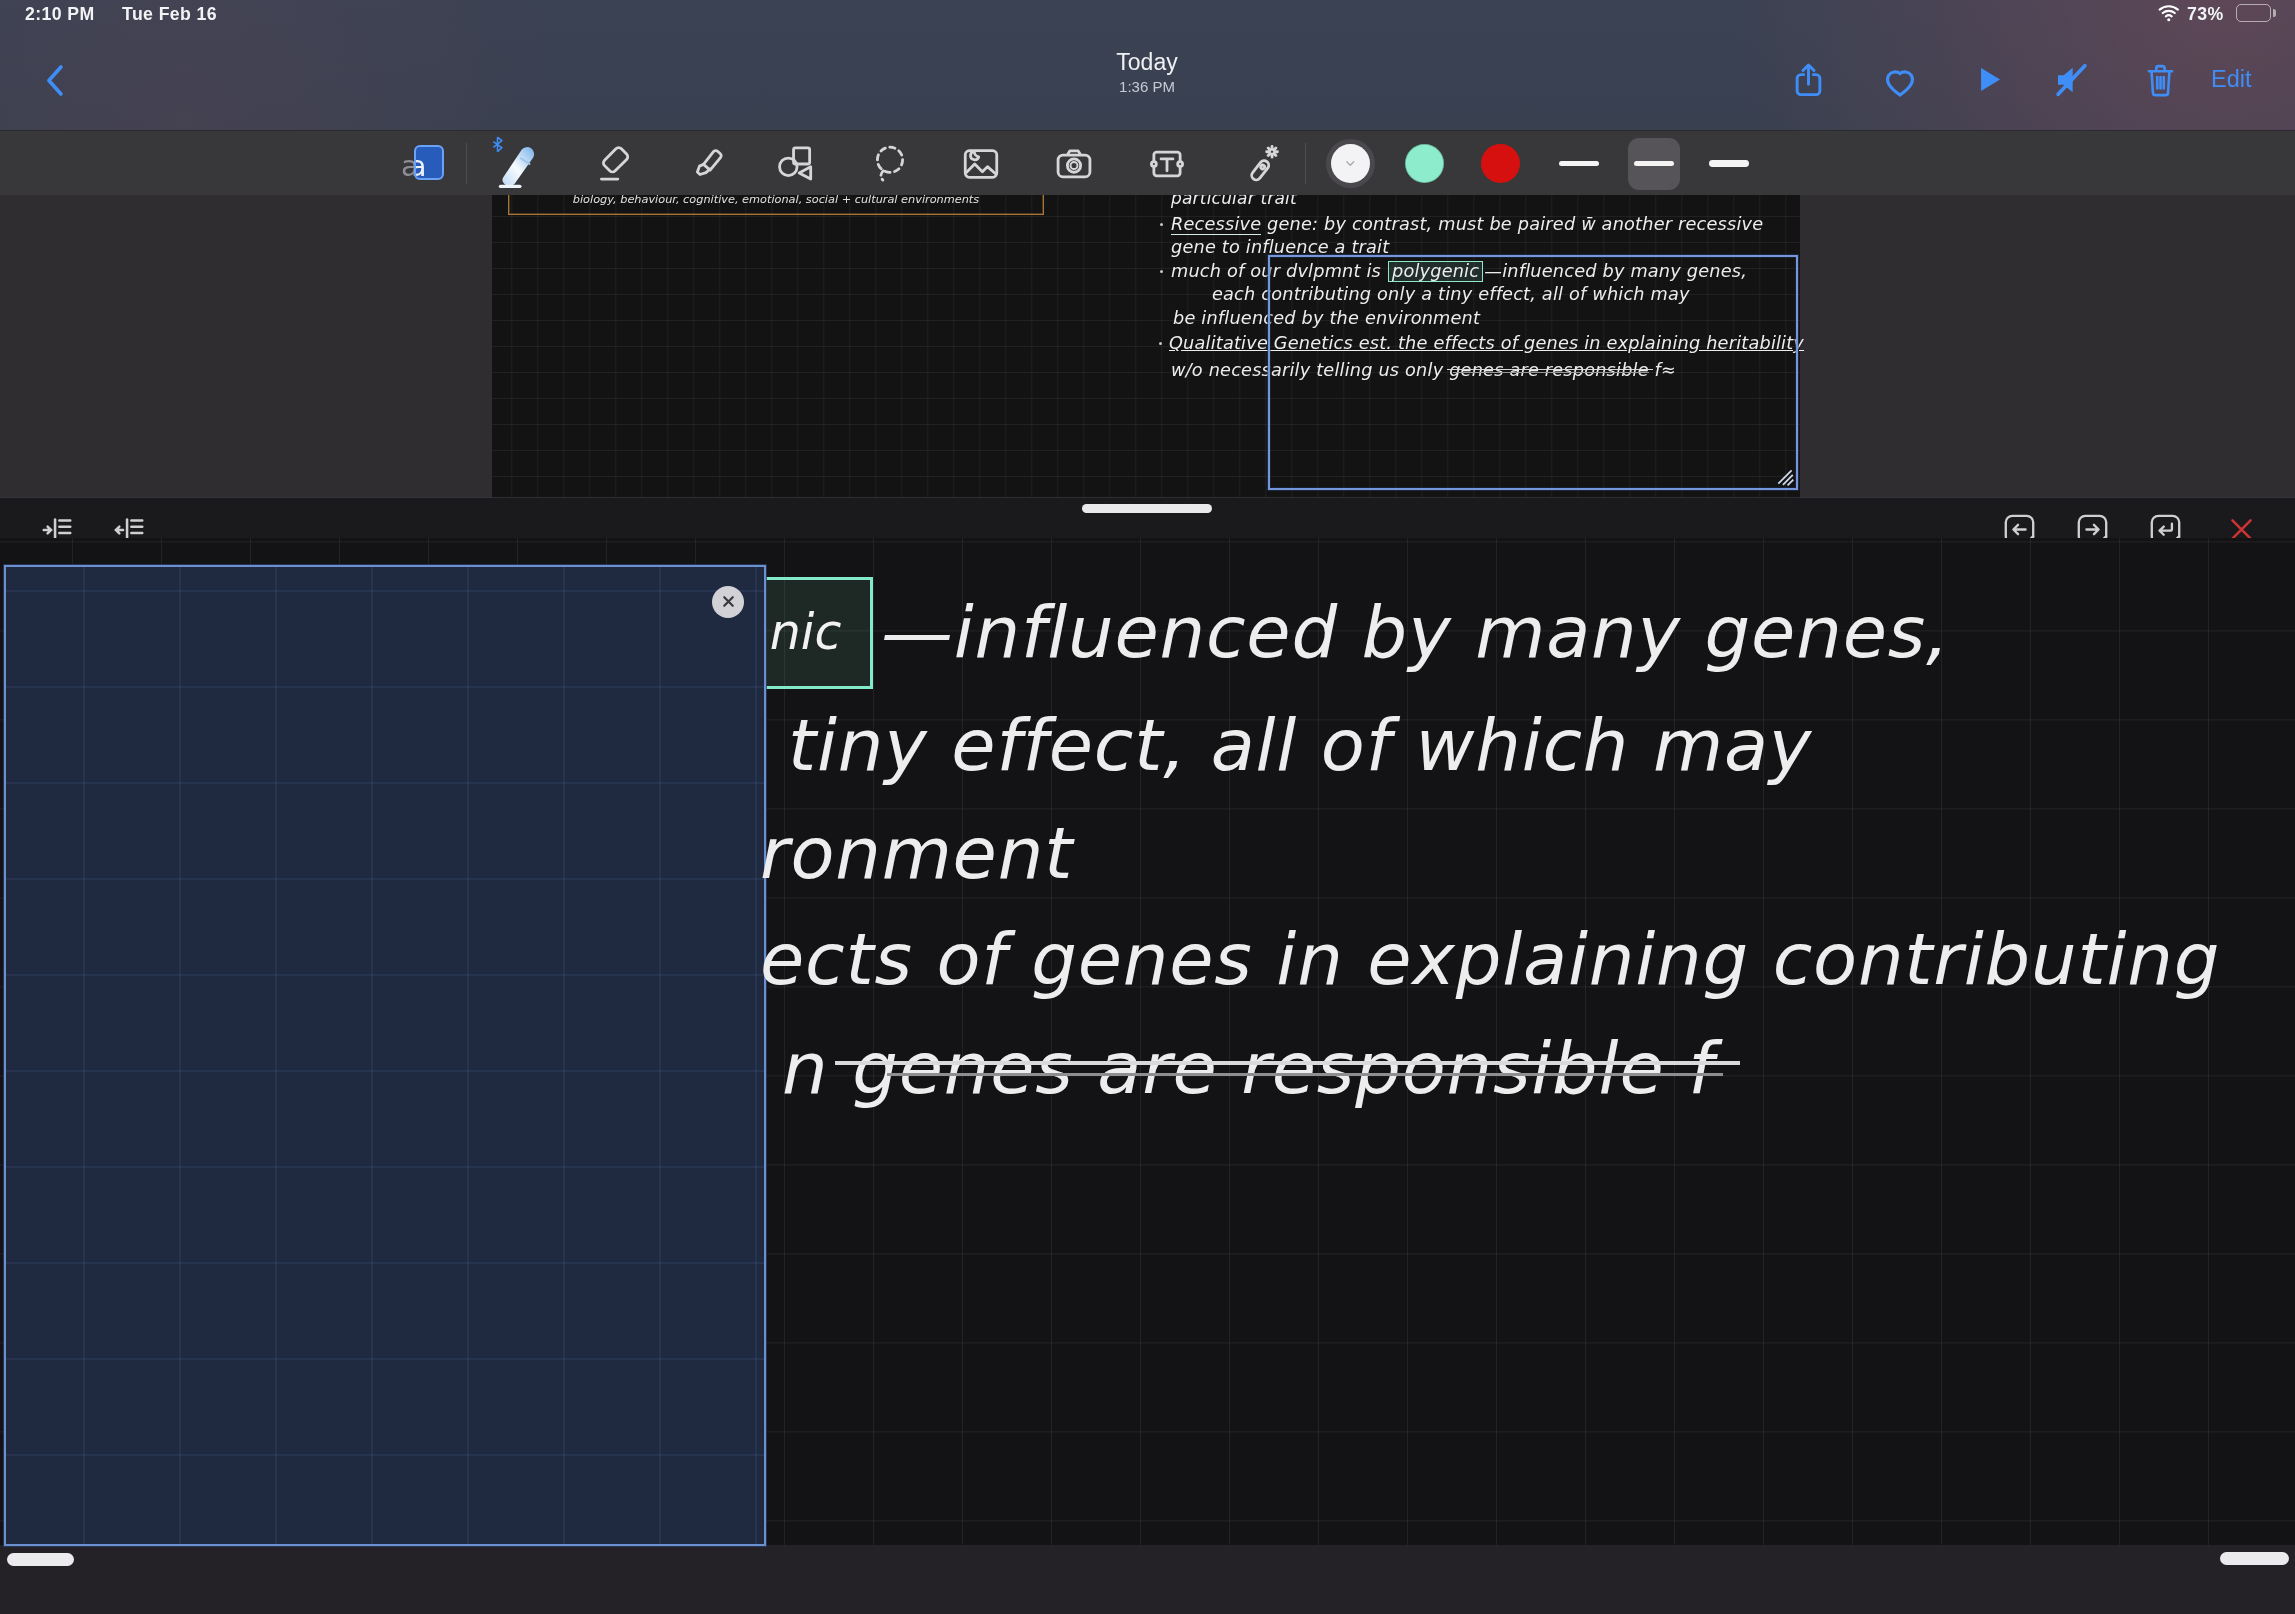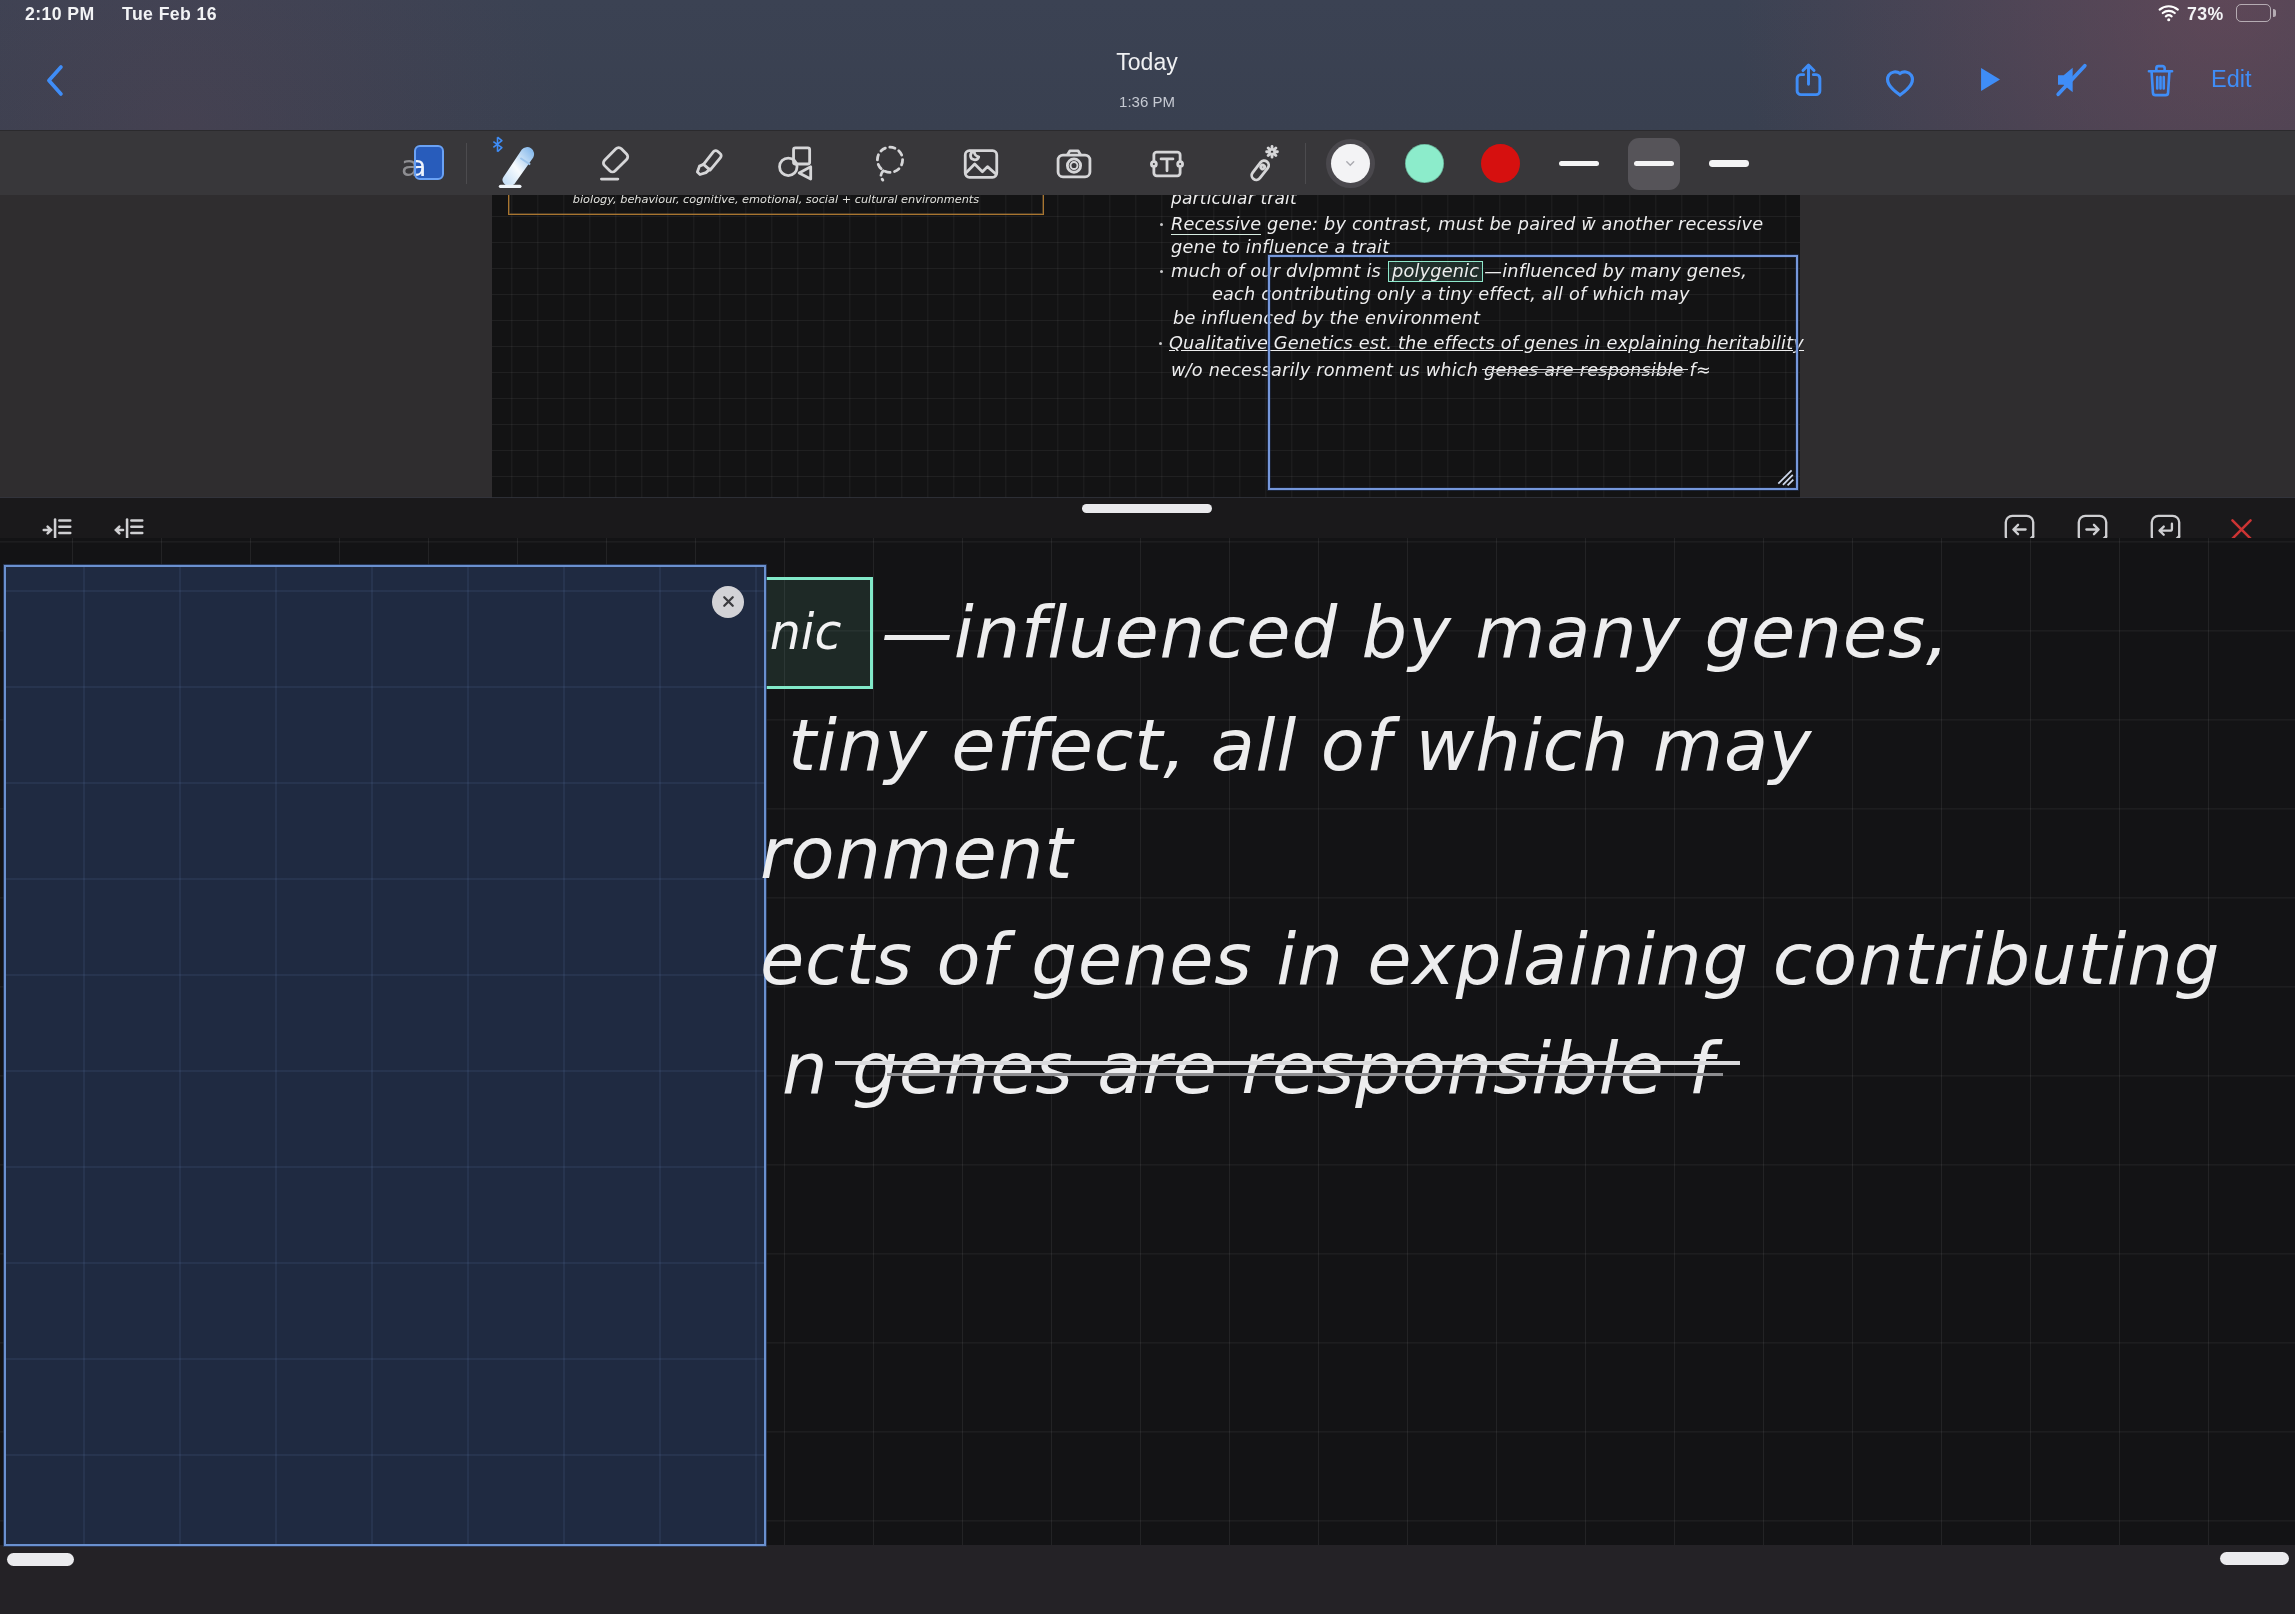--- a/index.html
+++ b/index.html
@@ -8,21 +8,21 @@
   .abs { position:absolute; }
   .hw { font-family:"DejaVu Sans", cursive; font-style:italic; color:#ededee; white-space:nowrap; }
 
   
   .topbar { left:0; top:0; width:2295px; height:130px;
     background:radial-gradient(circle at 97% 0%, rgba(150,80,95,.38), rgba(150,80,95,0) 22%),
                radial-gradient(circle at 8% 100%, rgba(120,70,85,.18), rgba(120,70,85,0) 18%),
                linear-gradient(#3b4253,#394050); z-index:6; }
   .statustext { color:#f2f3f5; font-size:17.7px; font-weight:bold; letter-spacing:0.4px; }
   .navtitle { color:#f0f1f3; font-size:23px; text-align:center; }
-  .navsub { color:#c6cad3; font-size:15px; text-align:center; margin-top:17px; }
+  .navsub { color:#c6cad3; font-size:15px; text-align:center; margin-top:2px; }
   .editlbl { font-size:23.5px; color:#3f8df7; }
   .battery-shell { width:35px; height:17.7px; border:1.7px solid rgba(255,255,255,.55); border-radius:5px; padding:1.7px; }
   .battery-fill { width:73%; height:100%; background:#fff; border-radius:2.5px; }
   .battery-cap { width:3.4px; height:7.6px; background:rgba(255,255,255,.55); border-radius:0 2.5px 2.5px 0; margin-left:1.7px; }
 
   .toolbar { left:0; top:130px; width:2295px; height:65px; background:#38373a; border-top:0.8px solid #2b2a2d; z-index:6; }
   .tgroup { position:absolute; top:0; height:65px; display:flex; align-items:center; justify-content:center; }
   .tdivider { position:absolute; top:11.8px; width:0.8px; height:41px; background:#4c4b4e; }
   .swatch { border-radius:50%; }
   .thline { background:#f4f4f5; border-radius:3.4px; }
@@ -278,21 +278,21 @@
     <span class="bullet" style="left:668px;top:28px;"></span>
     <span class="bullet" style="left:668px;top:75px;"></span>
     <span class="bullet" style="left:667px;top:147px;"></span>
 
     <div class="hw hwrow" style="left:679px;top:18.5px;"><span class="uline">Recessive</span><span> gene: by contrast, must be paired w̄ another recessive</span></div>
     <div class="hw hwrow" style="left:679px;top:42px;text-align:right;">gene to   influence a trait</div>
     <div class="hw hwrow" style="left:679px;top:66px;"><span>much of our dvlpmnt is </span><span class="tealbox">polygenic</span><span>—influenced by many genes,</span></div>
     <div class="hw hwrow" style="left:720px;top:89px;">each contributing only a tiny effect, all of which may</div>
     <div class="hw hwrow" style="left:681px;top:113px;">be influenced by the environment</div>
     <div class="hw hwrow" style="left:677px;top:138px;text-decoration:underline;">Qualitative Genetics est. the effects of genes in explaining heritability</div>
-    <div class="hw hwrow" style="left:679px;top:165px;"><span>w/o necessarily ronment us which </span><span class="strike">genes are responsible</span><span> f≈</span></div>
+    <div class="hw hwrow" style="left:679px;top:165px;"><span>w/o necessarily telling us only </span><span class="strike">genes are responsible</span><span> f≈</span></div>
   </div>
 
   <div class="abs selbox" style="left:1268px;top:60px;width:530px;height:235px;">
     <svg width="18.5" height="18.5" viewBox="0 0 16 16" style="position:absolute;right:1.7px;bottom:1.7px;">
       <path d="M2 13.5 13.5 2M6 14.5 14.5 6M10 15 15 10" stroke="#cfd9ec" stroke-width="1.5" fill="none"></path>
     </svg>
   </div>
 </div>
 
 <div class="abs zoompanel">

